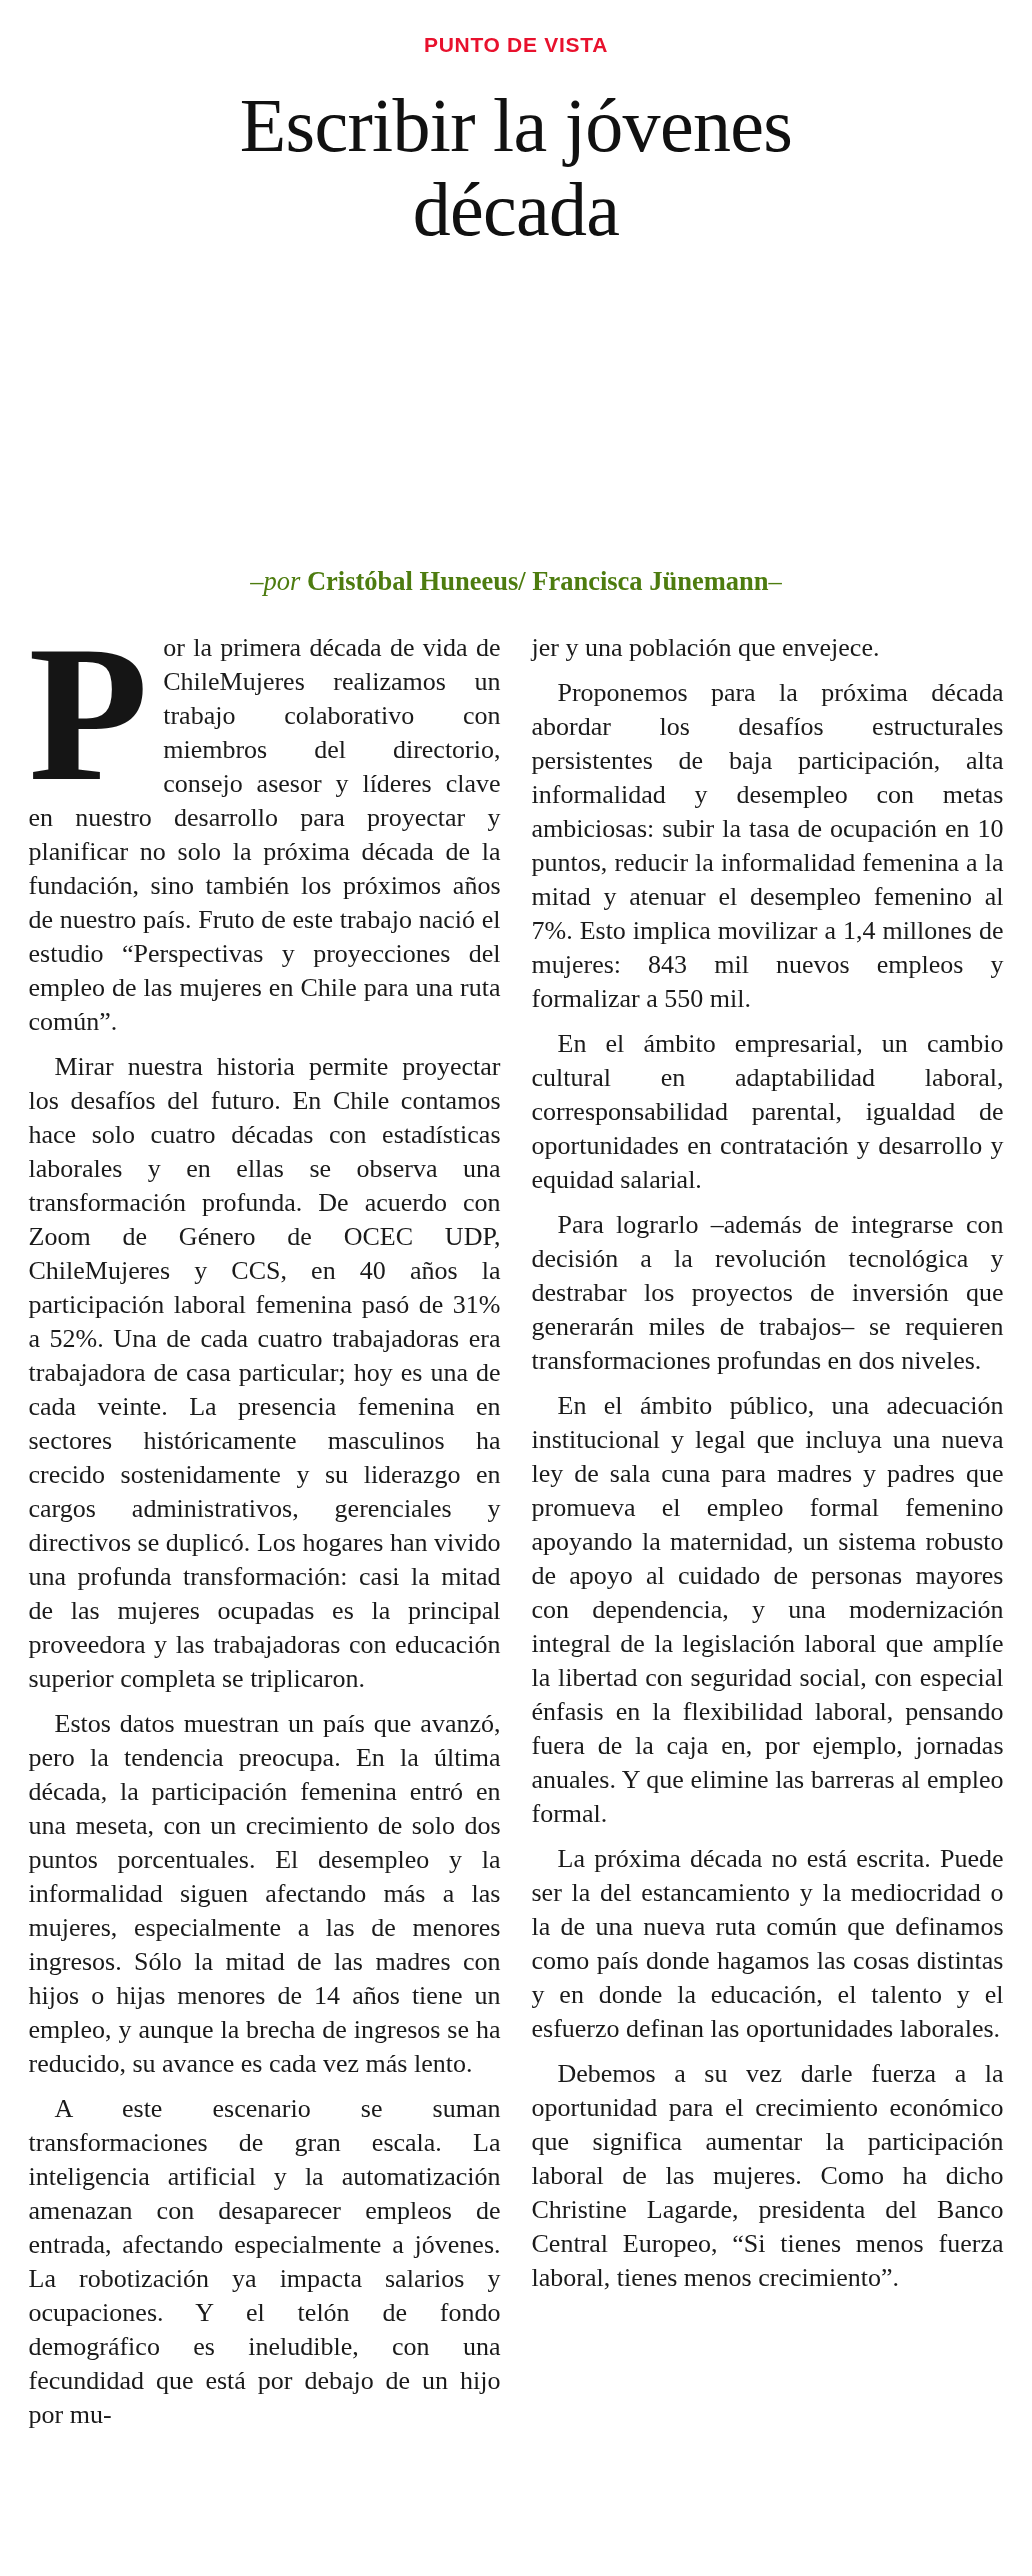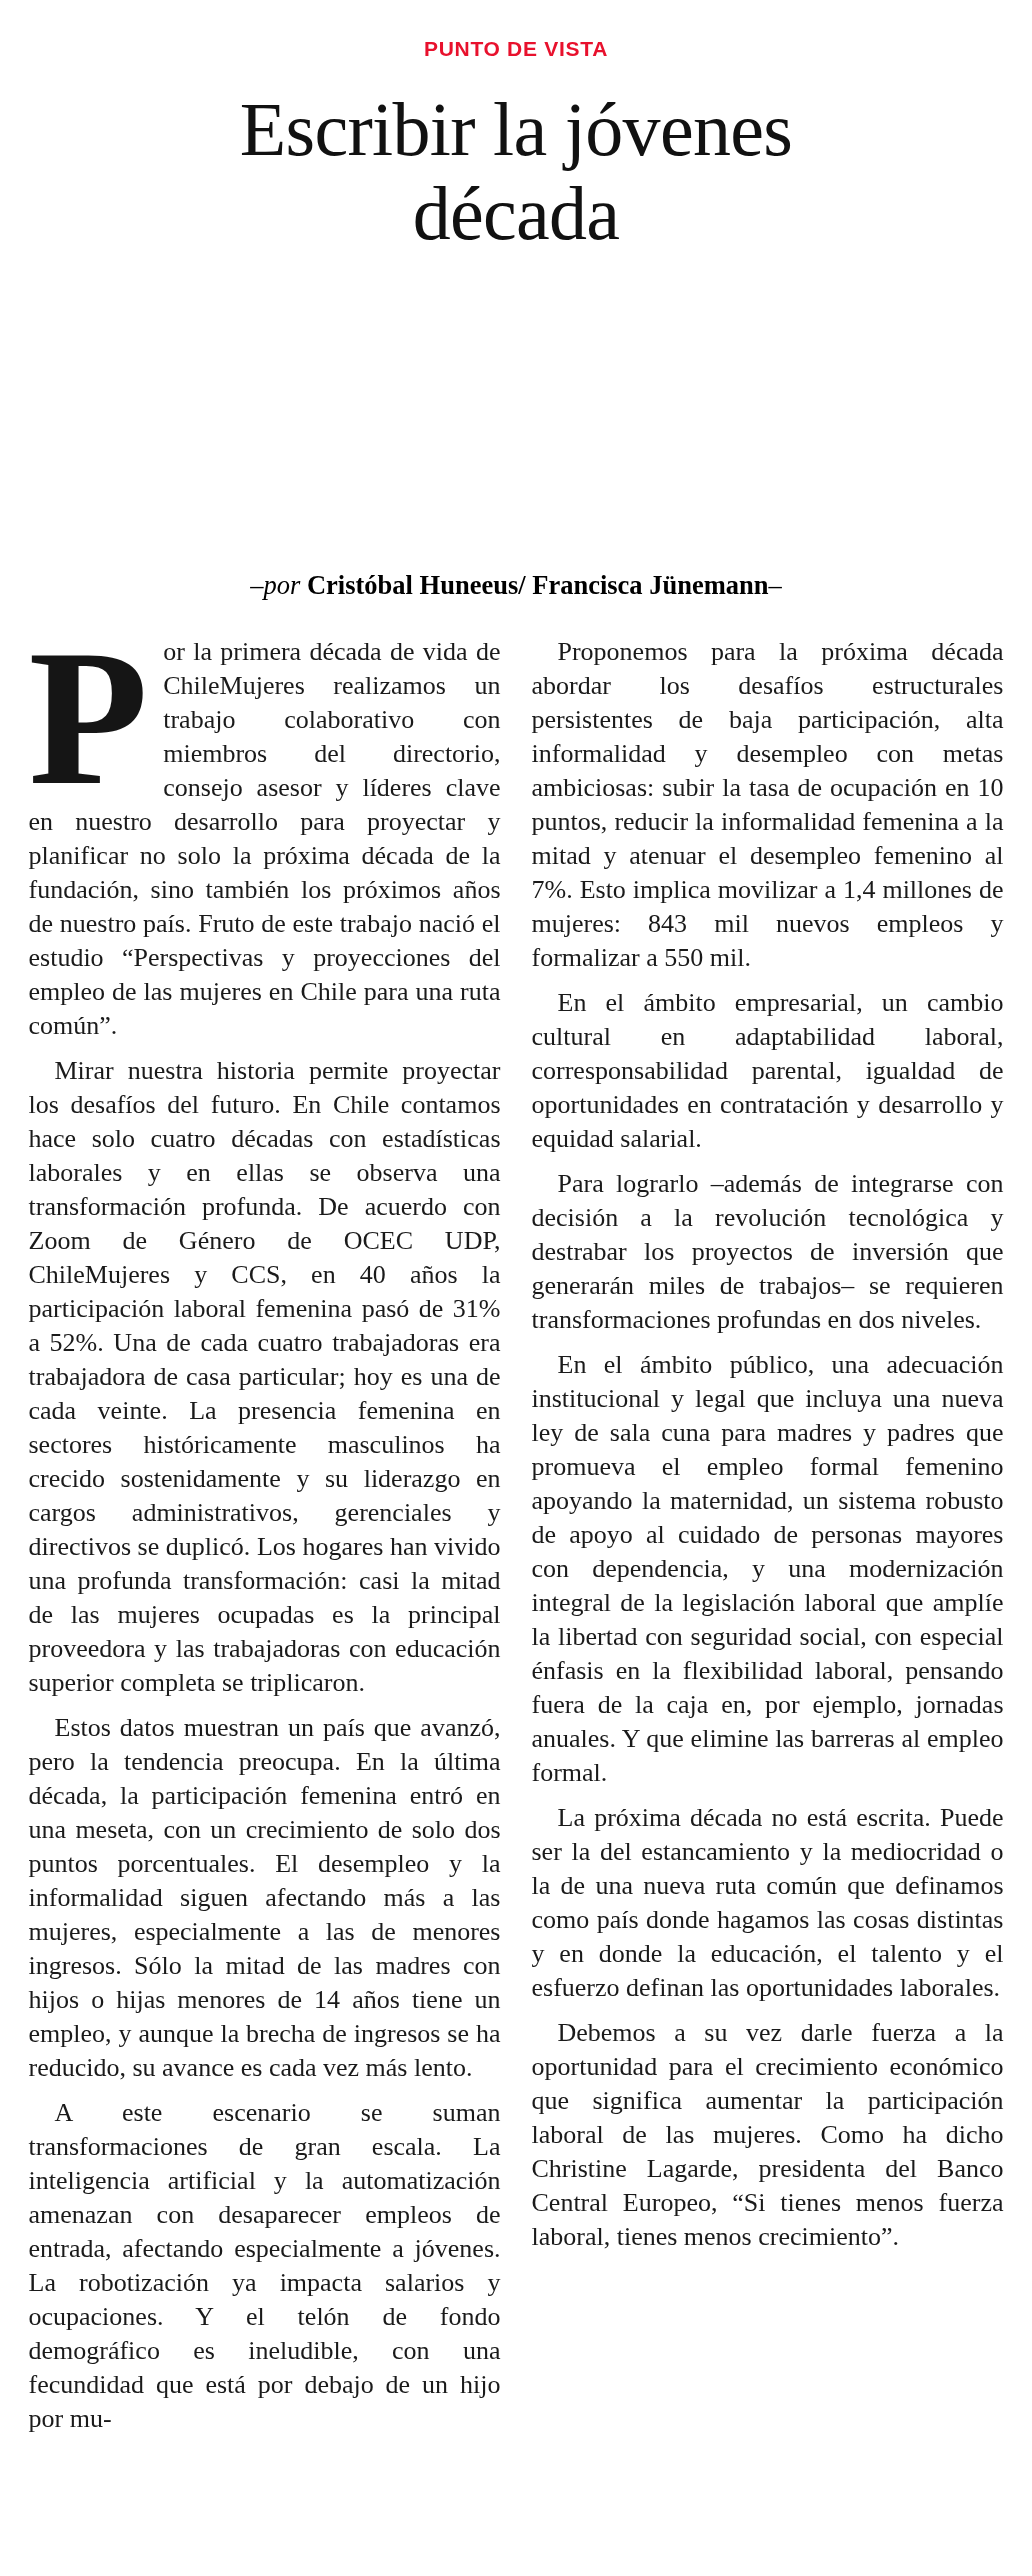--- a/index.html
+++ b/index.html
@@ -8,22 +8,22 @@
     background: #ffffff;
   }
   body {
     width: 1032px;
     min-height: 2576px;
     font-family: "Liberation Serif", serif;
     color: #1a1a1a;
   }
   .page {
     width: 975px;
-    margin: 16px auto;
-    padding-top: 21px;
+    margin: 0 auto;
+    padding-top: 33px;
   }
   .kicker {
     font-family: "Liberation Sans", sans-serif;
     font-weight: 700;
     font-size: 21px;
     letter-spacing: 0.7px;
     color: #e8112d;
     text-align: center;
   }
   .headline {
@@ -33,21 +33,21 @@
     font-size: 76px;
     line-height: 1.1;
     text-align: center;
     color: #111111;
     letter-spacing: -0.7px;
   }
   .byline {
     margin-top: 315px;
     text-align: center;
     font-size: 26.5px;
-    color: #000000;
+    color: #4d7c0f;
   }
   .byline .pre, .byline .suf {
     font-style: italic;
     font-weight: 400;
   }
   .byline .authors {
     font-weight: 700;
     font-style: normal;
   }
   .columns {
@@ -98,20 +98,21 @@
   <div class="columns">
 
     <div class="col">
       <p class="noindent"><span class="dropcap">P</span><span>or la primera década de vida de ChileMujeres realizamos un trabajo colaborativo con miembros del directorio, consejo asesor y líderes clave en nuestro desarrollo para proyectar y planificar no solo la próxima década de la fundación, sino también los próximos años de nuestro país. Fruto de este trabajo nació el estudio “Perspectivas y proyecciones del empleo de las mujeres en Chile para una ruta común”.</span></p>
       <p>Mirar nuestra historia permite proyectar los desafíos del futuro. En Chile contamos hace solo cuatro décadas con estadísticas laborales y en ellas se observa una transformación profunda. De acuerdo con Zoom de Género de OCEC UDP, ChileMujeres y CCS, en 40 años la participación laboral femenina pasó de 31% a 52%. Una de cada cuatro trabajadoras era trabajadora de casa particular; hoy es una de cada veinte. La presencia femenina en sectores históricamente masculinos ha crecido sostenidamente y su liderazgo en cargos administrativos, gerenciales y directivos se duplicó. Los hogares han vivido una profunda transformación: casi la mitad de las mujeres ocupadas es la principal proveedora y las trabajadoras con educación superior completa se triplicaron.</p>
       <p>Estos datos muestran un país que avanzó, pero la tendencia preocupa. En la última década, la participación femenina entró en una meseta, con un crecimiento de solo dos puntos porcentuales. El desempleo y la informalidad siguen afectando más a las mujeres, especialmente a las de menores ingresos. Sólo la mitad de las madres con hijos o hijas menores de 14 años tiene un empleo, y aunque la brecha de ingresos se ha reducido, su avance es cada vez más lento.</p>
       <p>A este escenario se suman transformaciones de gran escala. La inteligencia artificial y la automatización amenazan con desaparecer empleos de entrada, afectando especialmente a jóvenes. La robotización ya impacta salarios y ocupaciones. Y el telón de fondo demográfico es ineludible, con una fecundidad que está por debajo de un hijo por mu-</p>
     </div>
 
     <div class="col">
+      <p class="noindent">jer y una población que envejece.</p>
       <p>Proponemos para la próxima década abordar los desafíos estructurales persistentes de baja participación, alta informalidad y desempleo con metas ambiciosas: subir la tasa de ocupación en 10 puntos, reducir la informalidad femenina a la mitad y atenuar el desempleo femenino al 7%. Esto implica movilizar a 1,4 millones de mujeres: 843 mil nuevos empleos y formalizar a 550 mil.</p>
       <p>En el ámbito empresarial, un cambio cultural en adaptabilidad laboral, corresponsabilidad parental, igualdad de oportunidades en contratación y desarrollo y equidad salarial.</p>
       <p>Para lograrlo –además de integrarse con decisión a la revolución tecnológica y destrabar los proyectos de inversión que generarán miles de trabajos– se requieren transformaciones profundas en dos niveles.</p>
       <p>En el ámbito público, una adecuación institucional y legal que incluya una nueva ley de sala cuna para madres y padres que promueva el empleo formal femenino apoyando la maternidad, un sistema robusto de apoyo al cuidado de personas mayores con dependencia, y una modernización integral de la legislación laboral que amplíe la libertad con seguridad social, con especial énfasis en la flexibilidad laboral, pensando fuera de la caja en, por ejemplo, jornadas anuales. Y que elimine las barreras al empleo formal.</p>
       <p>La próxima década no está escrita. Puede ser la del estancamiento y la mediocridad o la de una nueva ruta común que definamos como país donde hagamos las cosas distintas y en donde la educación, el talento y el esfuerzo definan las oportunidades laborales.</p>
       <p>Debemos a su vez darle fuerza a la oportunidad para el crecimiento económico que significa aumentar la participación laboral de las mujeres. Como ha dicho Christine Lagarde, presidenta del Banco Central Europeo, “Si tienes menos fuerza laboral, tienes menos crecimiento”.</p>
     </div>
 
   </div>
 

